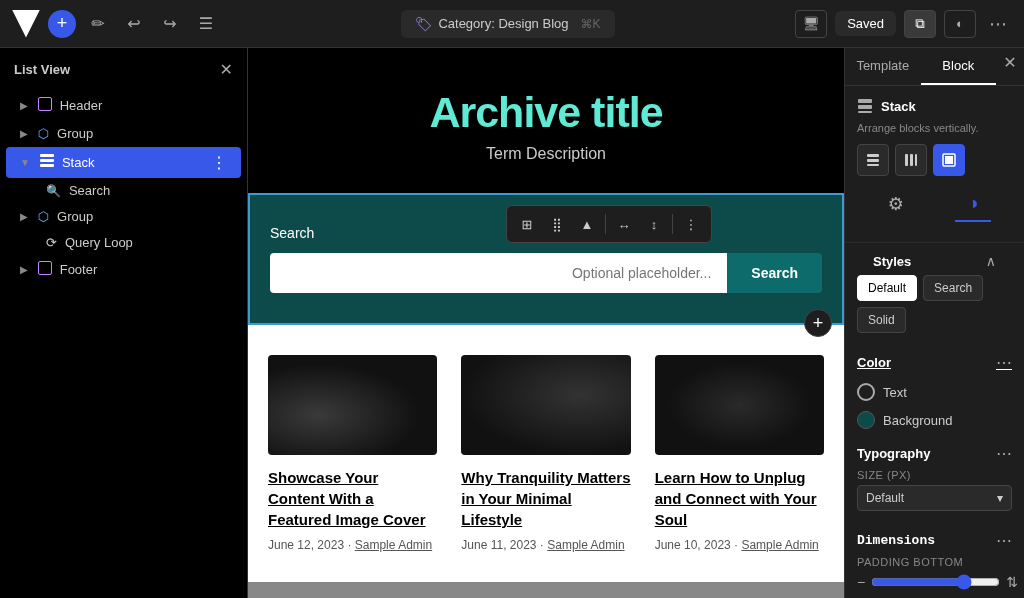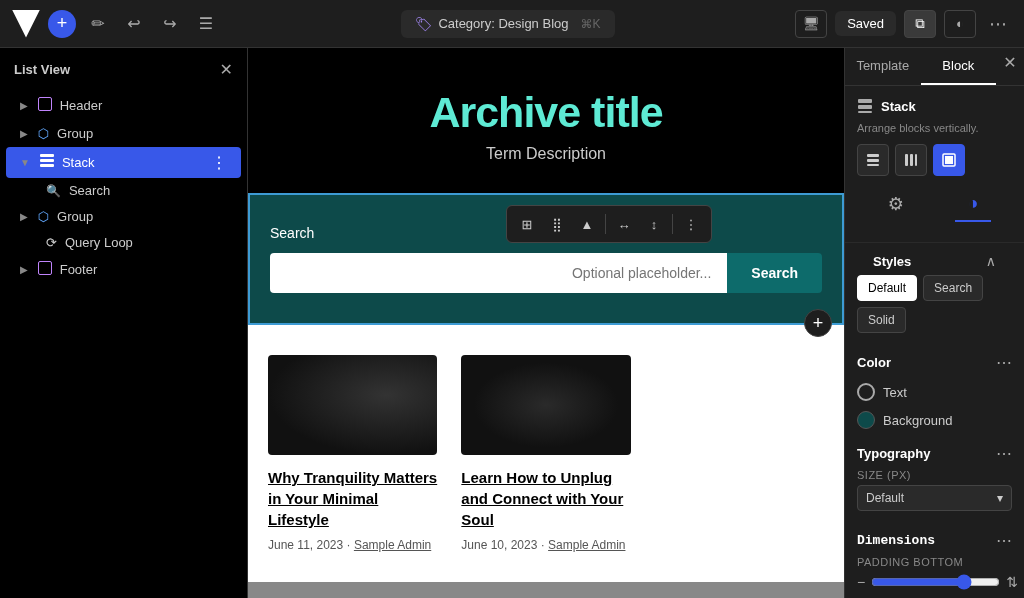--- a/index.html
+++ b/index.html
@@ -90,21 +90,21 @@
     .panel-gear-btn.active { color: #3858e9; border-bottom: 2px solid #3858e9; }
 
     .styles-header { display: flex; align-items: center; justify-content: space-between; padding: 10px 28px 6px; }
     .styles-title { font-size: 13px; font-weight: 600; color: #fff; }
     .styles-chevron { color: #aaa; font-size: 14px; cursor: pointer; }
 
     .style-buttons { display: flex; gap: 6px; padding: 0 12px 10px; flex-wrap: wrap; }
     .style-btn { padding: 5px 10px; border-radius: 4px; border: 1px solid #444; background: #2a2a2a; color: #ccc; font-size: 12px; cursor: pointer; }
     .style-btn.active { background: #fff; color: #000; border-color: #fff; }
 
-    .color-header { display: flex; align-items: center; justify-content: space-between; padding: 10px 12px 6px; }
+    .color-header { display: flex; align-items: center; justify-content: space-between; padding: 10px 12px 6px; text-decoration: underline; }
     .color-title { font-size: 13px; font-weight: 600; color: #fff; }
     .color-more { color: #aaa; cursor: pointer; font-size: 16px; }
 
     .color-item { display: flex; align-items: center; gap: 8px; padding: 5px 12px; font-size: 13px; color: #ccc; }
     .color-swatch { width: 18px; height: 18px; border-radius: 50%; border: 1px solid #555; }
     .color-swatch.text { background: transparent; border: 2px solid #aaa; }
     .color-swatch.bg { background: #0d4a4a; }
 
     .typography-header { display: flex; align-items: center; justify-content: space-between; padding: 10px 12px 6px; }
     .typography-title { font-size: 13px; font-weight: 600; color: #fff; }
@@ -230,20 +230,31 @@
         <div class="search-section">
           <p class="search-section-label">Search</p>
           <div class="search-bar">
             <input class="search-input" type="text" placeholder="Optional placeholder..." style="">
             <button class="search-button">Search</button>
           </div>
           <div class="add-btn">+</div>
         </div>
 
         <div class="posts-section">
+          <div class="post-card">
+            <div class="post-image">
+              <div class="post-image-inner img1"></div>
+            </div>
+            <div class="post-title">Showcase Your Content With a Featured Image Cover</div>
+            <div class="post-meta">
+              <span>June 12, 2023</span>
+              <span> · </span>
+              <a>Sample Admin</a>
+            </div>
+          </div>
           <div class="post-card">
             <div class="post-image">
               <div class="post-image-inner img2"></div>
             </div>
             <div class="post-title">Why Tranquility Matters in Your Minimal Lifestyle</div>
             <div class="post-meta">
               <span>June 11, 2023</span>
               <span> · </span>
               <a>Sample Admin</a>
             </div>

